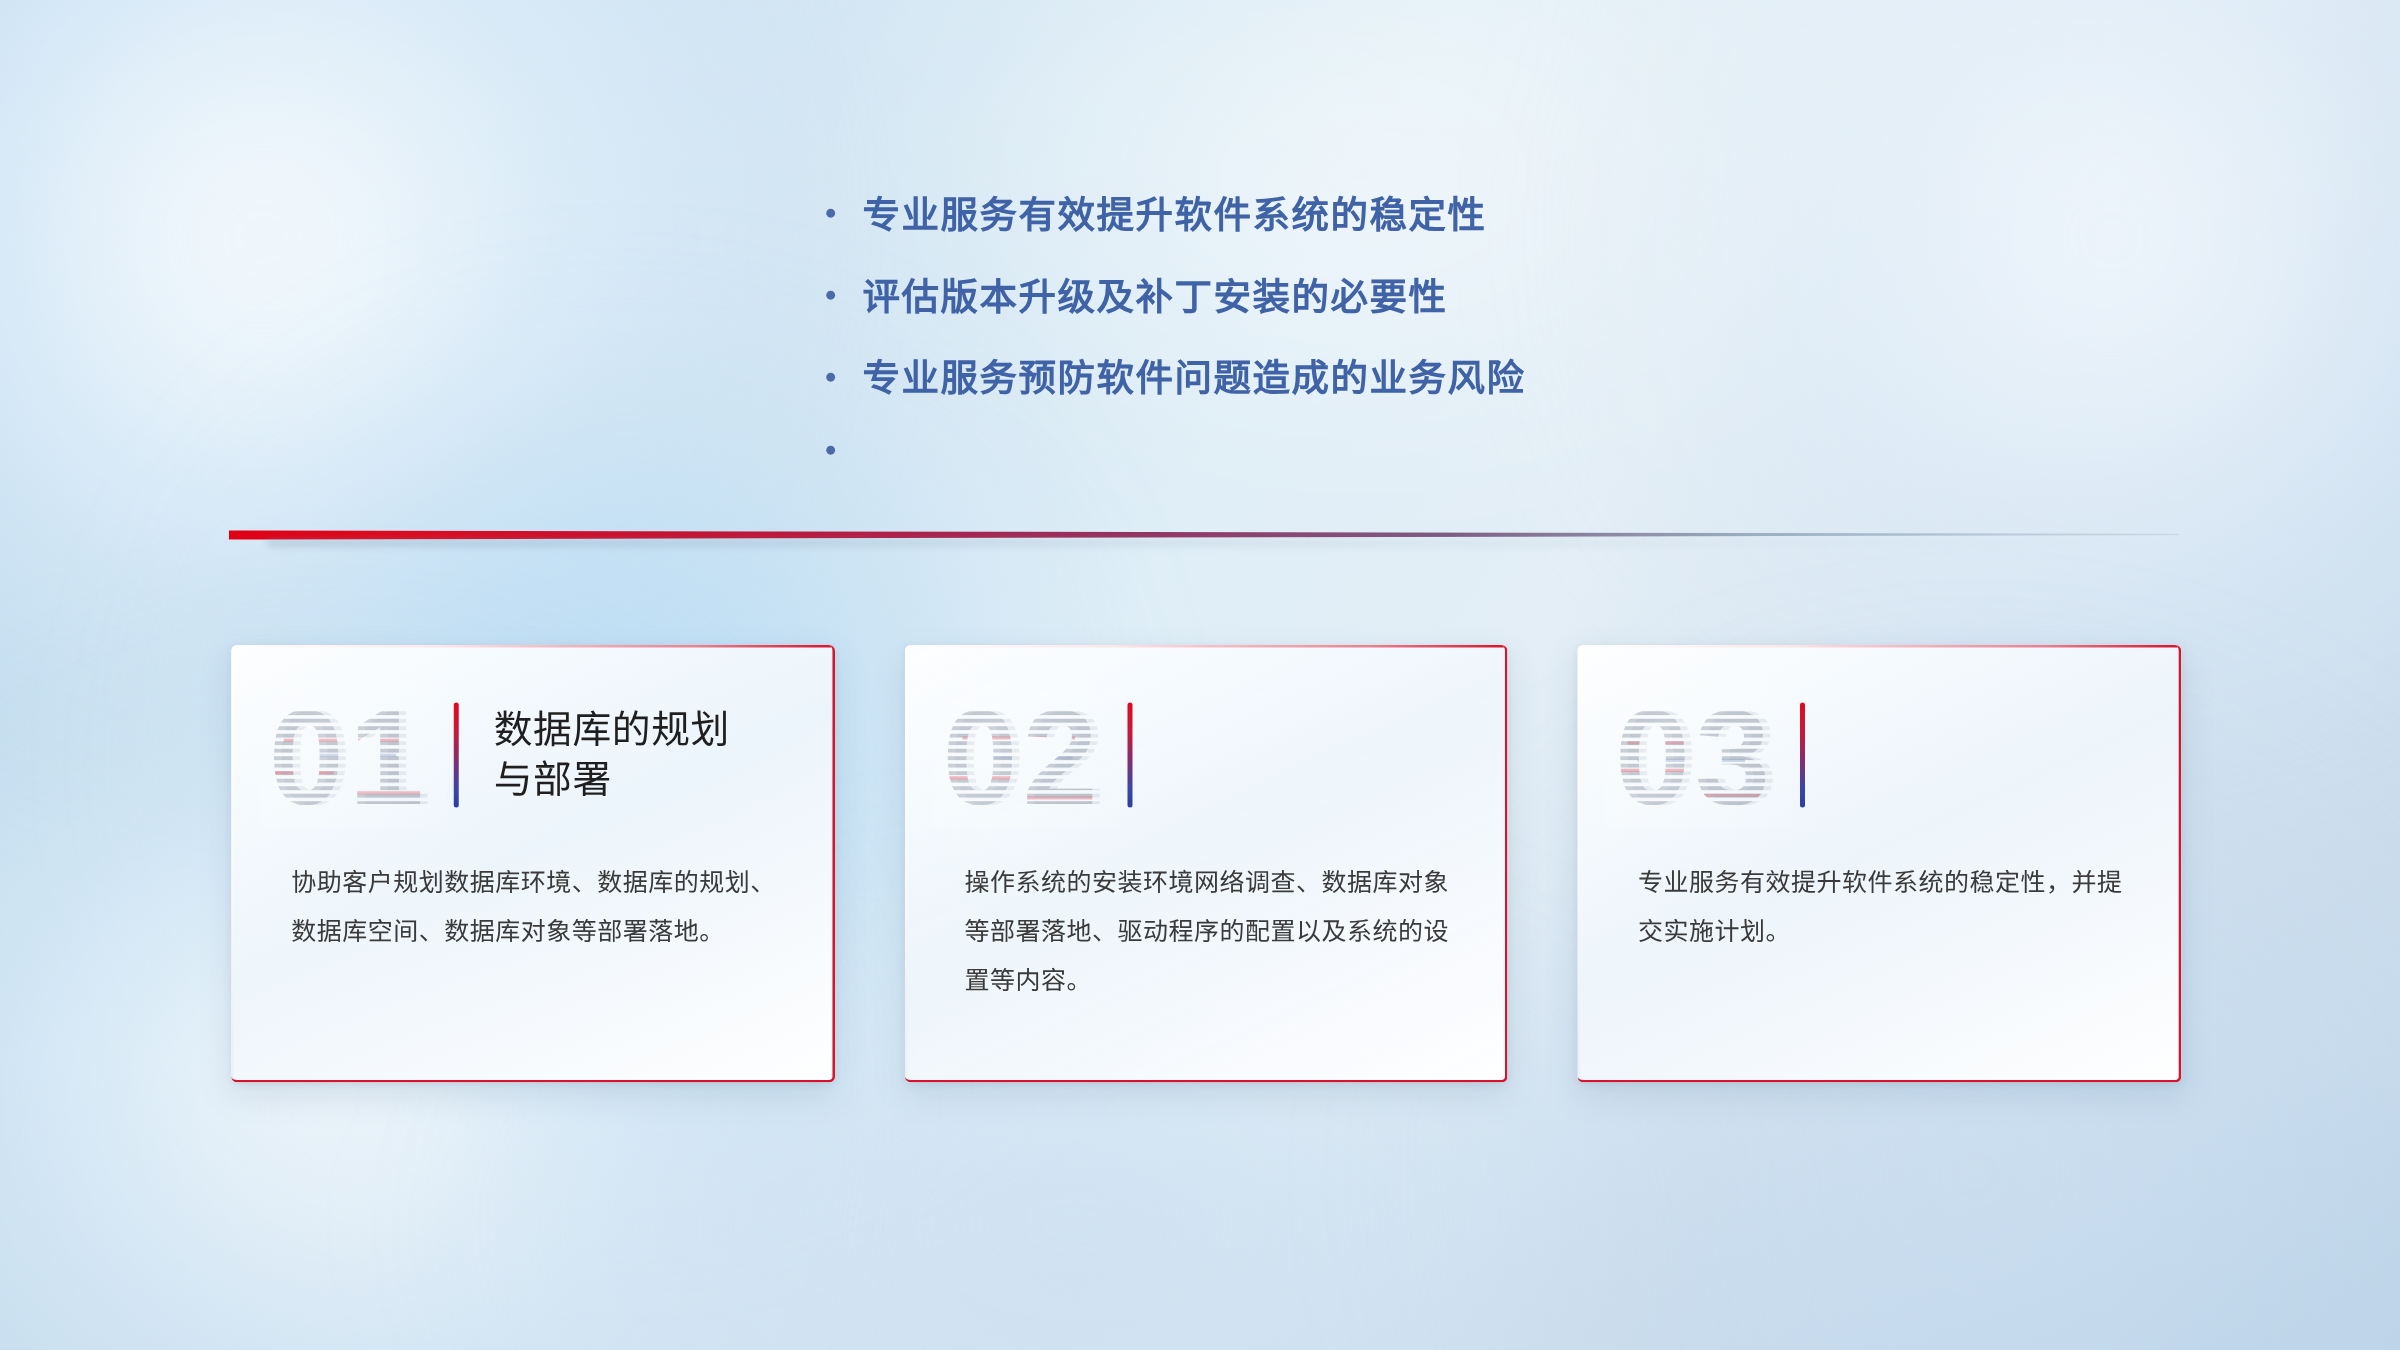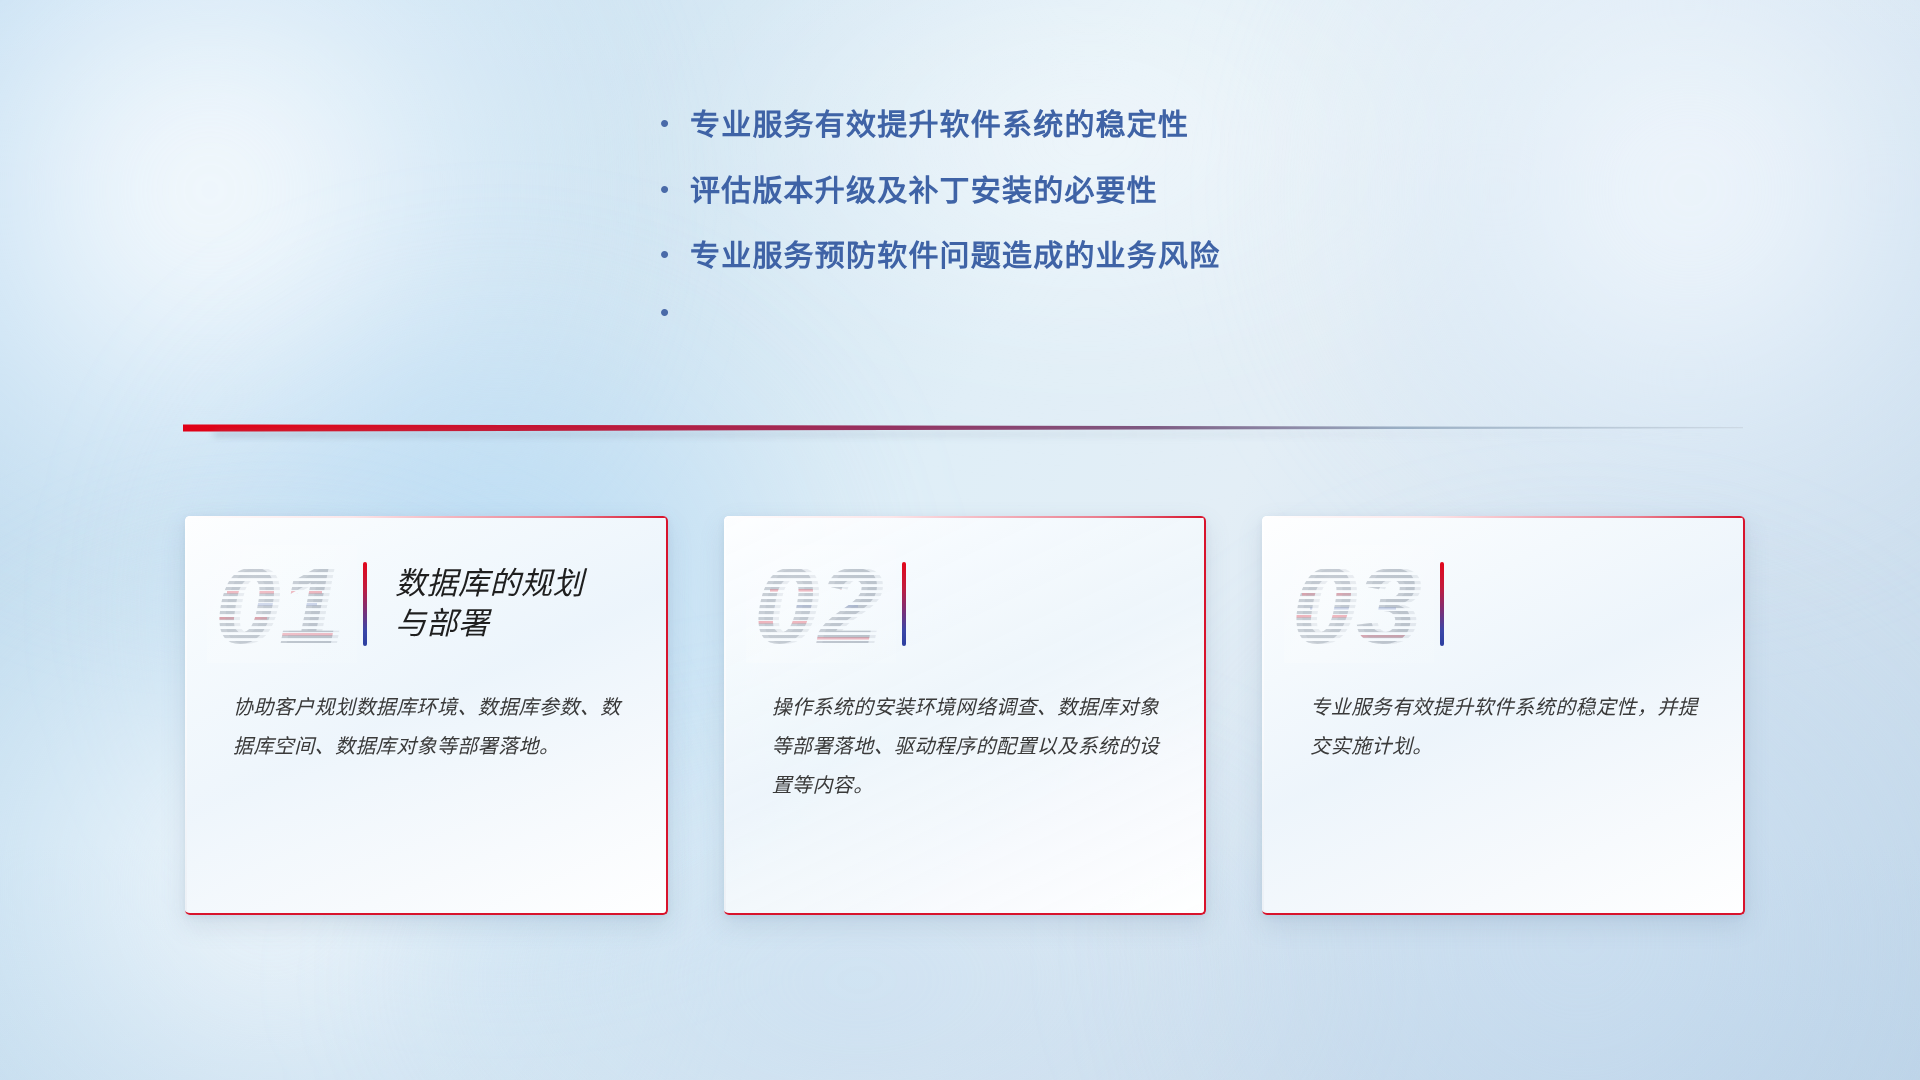--- a/index.html
+++ b/index.html
@@ -94,34 +94,33 @@
   #cards{
     position:absolute;
     left:185px;top:516px;
     width:1560px;
     display:flex;
     gap:56px;
   }
   .card{
     position:relative;
     width:484px;
-    height:399px;
+    height:350px;
     border-radius:5px;
     background:
       linear-gradient(155deg,
         rgba(255,255,255,.97) 0%,
         rgba(247,251,254,.95) 22%,
         rgba(239,246,252,.93) 48%,
         rgba(247,250,253,.96) 74%,
         rgba(255,255,255,.99) 100%);
     border-right:2.5px solid #d8132c;
     border-bottom:2.5px solid #d8132c;
     box-shadow:0 10px 26px rgba(86,118,152,.16), 0 2px 6px rgba(86,118,152,.10);
     overflow:hidden;
-    font-style:italic;
   }
   .card::before{
     content:"";position:absolute;left:0;top:0;right:0;height:2px;
     background:linear-gradient(90deg, rgba(255,255,255,.9) 0%, rgba(252,228,231,.9) 35%, rgba(234,120,137,.95) 78%, #d8132c 100%);
   }
   .card::after{
     content:"";position:absolute;left:0;top:0;bottom:0;width:2px;
     background:linear-gradient(180deg, rgba(255,255,255,.95) 0%, rgba(250,250,252,.8) 55%, rgba(232,236,242,.6) 100%);
   }
 
@@ -173,21 +172,21 @@
   <div class="glow glow-a"></div>
   <div class="glow glow-f"></div>
   <div class="glow glow-d"></div>
   <div class="glow glow-b"></div>
   <div class="glow glow-c"></div>
   <div class="glow glow-g"></div>
   <div class="glow glow-e"></div>
   <div class="vign"></div>
 </div>
 
-<ul id="bullet-list" style="list-style:none;">
+<ul id="bullet-list" style="list-style:none;margin-top:48px;">
   <li class="bullet-row">
     <span class="bullet-dot"></span>
     <span class="bullet-text">专业服务有效提升软件系统的稳定性</span>
   </li>
   <li class="bullet-row">
     <span class="bullet-dot"></span>
     <span class="bullet-text">评估版本升级及补丁安装的必要性</span>
   </li>
   <li class="bullet-row">
     <span class="bullet-dot"></span>
@@ -249,21 +248,21 @@
           <g mask="url(#m1)" transform="translate(6,0)" opacity="0.35">
             <rect x="0" y="0" width="150" height="118" fill="url(#stripes1)"></rect>
           </g>
           <rect x="0" y="0" width="150" height="118" fill="url(#fade1)" opacity="0.25"></rect>
         </svg>
       </div>
       <div class="sep-bar"></div>
       <div class="card-title">数据库的规划
 与部署</div>
     </div>
-    <div class="card-body">协助客户规划数据库环境、数据库参数、数据库空间、数据库对象等部署落地。</div>
+    <div class="card-body">协助客户规划数据库环境、数据库的规划、数据库空间、数据库对象等部署落地。</div>
   </div>
 
   <div class="card">
     <div class="card-head">
       <div class="num-glitch">
         <svg viewBox="0 0 150 118" aria-hidden="true">
           <defs>
             <pattern id="stripes2" x="0" y="0" width="150" height="6" patternUnits="userSpaceOnUse">
               <rect x="0" y="0" width="150" height="3.1" fill="#8f9aa8" opacity="0.55"></rect>
             </pattern>

